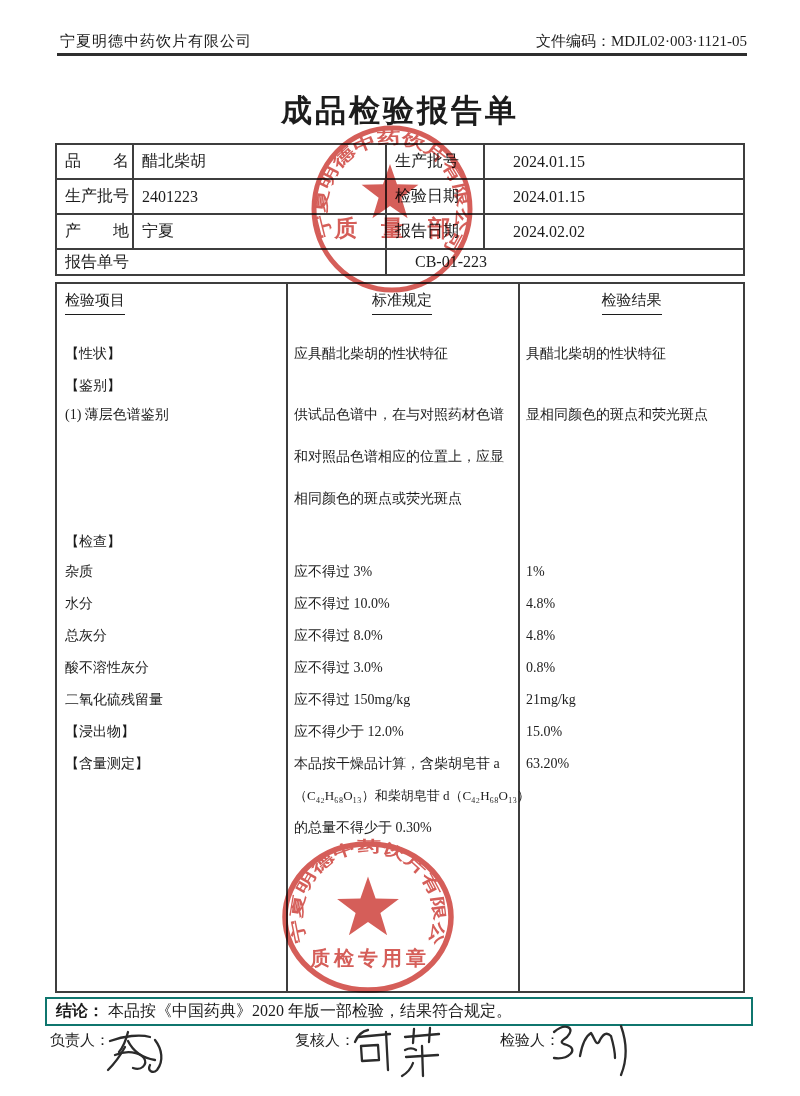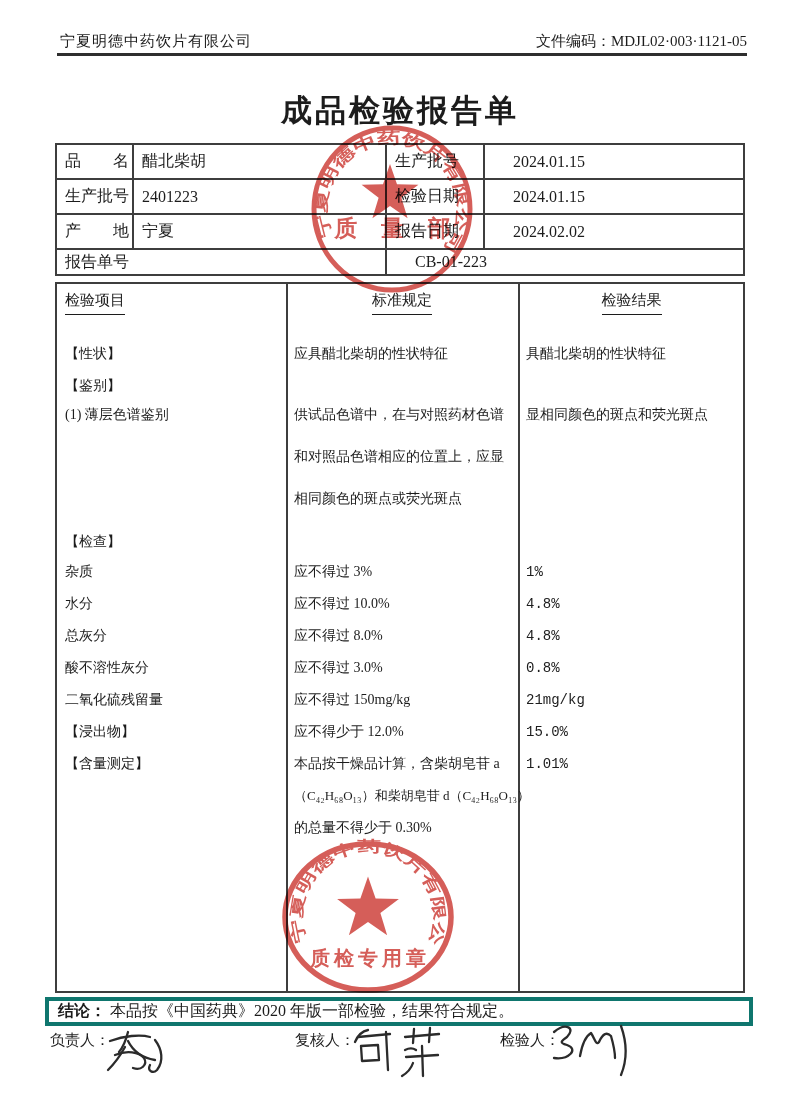--- a/index.html
+++ b/index.html
@@ -26,29 +26,29 @@
   .info-cell.span2{grid-column:span 2;}
   
   .main-table{position:absolute;left:55px;top:282px;width:690px;height:711px;
     border:2px solid #3e3e3e;box-sizing:border-box;font-size:14px;}
   .vline{position:absolute;top:0;bottom:0;width:0;border-left:2px solid #3e3e3e;}
   .vline.v1{left:229px;}
   .vline.v2{left:461px;}
   .line{position:absolute;line-height:20px;white-space:nowrap;}
   .col1{left:8px;}
   .col2{left:237px;}
-  .col3{left:469px;font-family:Liberation Mono, monospace;}
+  .col3{left:469px;}
   .hdr{font-size:15px;}
   .hdr .u{border-bottom:1.5px solid #1c1c1c;padding-bottom:6px;}
   .hdr.c2{left:229px;width:232px;text-align:center;}
   .hdr.c3{left:461px;width:227px;text-align:center;}
   .small{font-size:13px;}
   
   .conclusion{position:absolute;left:45px;top:997px;width:708px;height:29px;
-    border:4px solid #0f766e;box-sizing:border-box;display:flex;align-items:center;
+    border:2px solid #0f766e;box-sizing:border-box;display:flex;align-items:center;
     padding-left:9px;font-size:16px;white-space:nowrap;}
   .conclusion .lbl{font-weight:bold;margin-right:4px;}
   
   .sig-label{position:absolute;top:1031px;font-size:15px;}
   .sig-svg{position:absolute;}
   .sig-svg path{stroke:#2b2b2b;stroke-width:2.3;fill:none;stroke-linecap:round;stroke-linejoin:round;}
   
   .stamp{position:absolute;opacity:0.87;mix-blend-mode:multiply;}
   .stamp text{font-family:"Liberation Serif","DejaVu Serif",serif;font-weight:bold;}
 </style>
@@ -126,21 +126,21 @@
     <div class="line col3" style="top:406px">21mg/kg</div>
 
     <div class="line col1" style="top:438px">【浸出物】</div>
     <div class="line col2" style="top:438px">应不得少于 12.0%</div>
     <div class="line col3" style="top:438px">15.0%</div>
 
     <div class="line col1" style="top:470px">【含量测定】</div>
     <div class="line col2" style="top:470px">本品按干燥品计算，含柴胡皂苷 a</div>
     <div class="line col2 small" style="top:502px">（C₄₂H₆₈O₁₃）和柴胡皂苷 d（C₄₂H₆₈O₁₃）</div>
     <div class="line col2" style="top:534px">的总量不得少于 0.30%</div>
-    <div class="line col3" style="top:470px">1.01%</div>
+    <div class="line col3" style="top:470px">63.20%</div>
   </div>
 
   <svg class="stamp" style="left:306px;top:123px" width="172" height="172" viewBox="-86 -86 172 172">
     <defs>
       <path id="arcTop" d="M -57 32 A 65.5 65.5 0 1 1 57 32" fill="none"></path>
     </defs>
     <ellipse cx="0" cy="0" rx="78" ry="81" fill="none" stroke-width="5" stroke="#cf4640"></ellipse>
     <polygon points="0,-26 6.1,-8.4 24.7,-8.0 9.9,3.2 15.3,21.0 0,10.4 -15.3,21.0 -9.9,3.2 -24.7,-8.0 -6.1,-8.4" transform="translate(-2,-15) scale(1.15)" fill="#cf4640"></polygon>
     <text font-size="15.5" fill="#cf4640">
       <textPath href="#arcTop" startOffset="6" textLength="278" lengthAdjust="spacingAndGlyphs">宁夏明德中药饮片有限公司</textPath>

